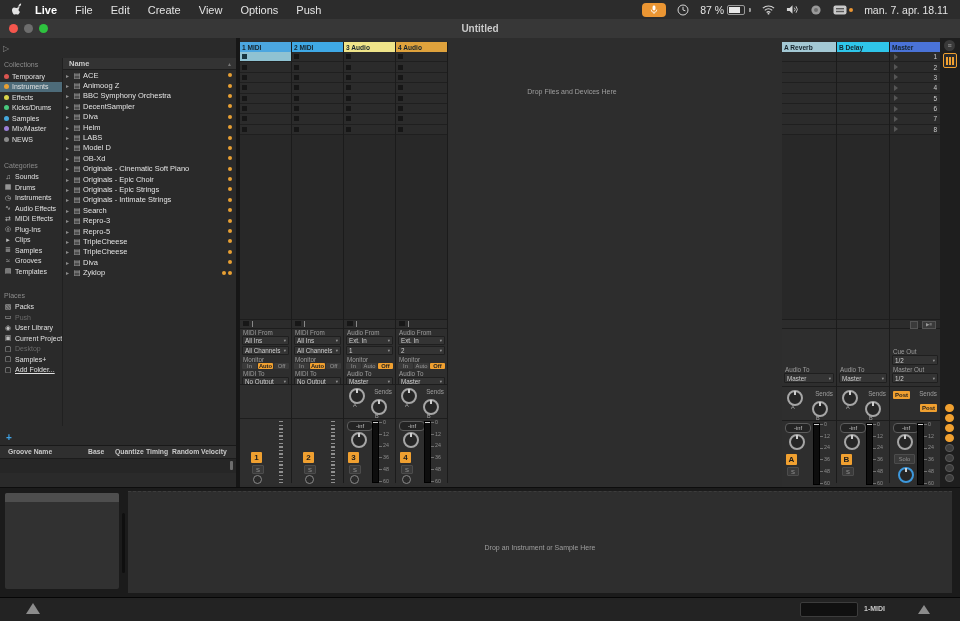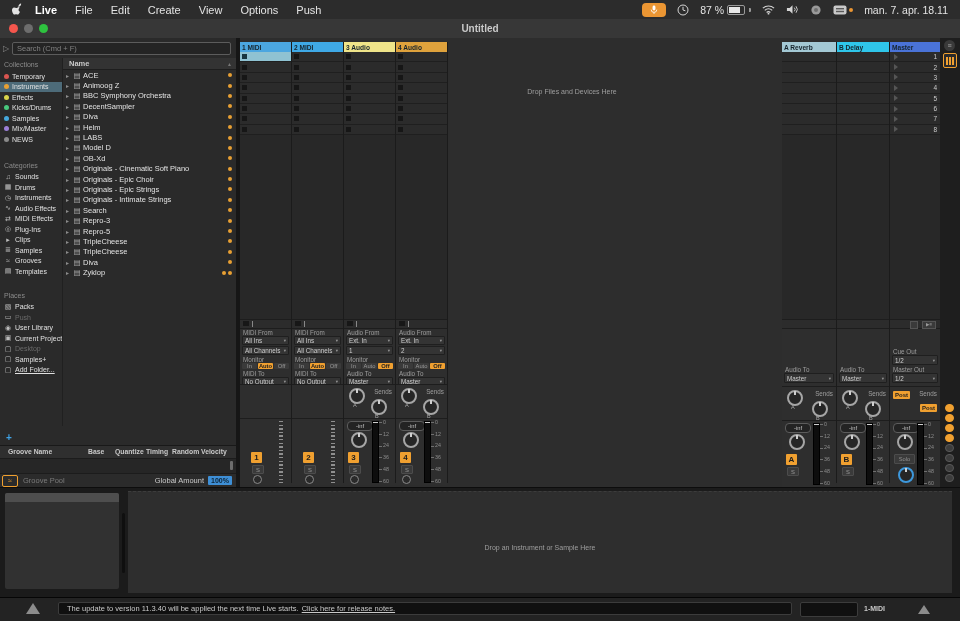--- a/index.html
+++ b/index.html
@@ -223,21 +223,20 @@
     <span class="light" style="background:#2ec23f"></span>
   </span>
   <span>Untitled</span>
 </div>
 
 <div class="main">
 
   <div class="browser">
     <div class="srow">
       <span class="btri">▷</span>
-      <div class="searchbox">Search (Cmd + F)</div>
     </div>
     <div class="sidecol">
         <div class="sec-header">Collections</div>
         <div class="side-item">
           <span class="dot" style="background: rgb(217, 85, 80);"></span>
           <span class="lab">Temporary</span>
         </div>
         <div class="side-item sel">
           <span class="dot" style="background: rgb(232, 160, 51);"></span>
           <span class="lab">Instruments</span>
@@ -509,26 +508,20 @@
           <span style="left: 8px;">Groove Name</span>
           <span style="left: 88px;">Base</span>
           <span style="left: 115px;">Quantize</span>
           <span style="left: 146px;">Timing</span>
           <span style="left: 172px;">Random</span>
           <span style="left: 201px;">Velocity</span>
         </div>
       <div class="gbody">
           <div class="gscroll"></div>
         </div>
-      <div class="gfoot">
-        <span class="gwave">≈</span>
-        <span class="gplabel">Groove Pool</span>
-        <span class="gamount">Global Amount</span>
-        <span class="gval">100%</span>
-      </div>
     </div>
   </div>
 
   <div class="session">
     <div class="drophint" style="left:332px;top:50px">Drop Files and Devices Here</div>
     <div>
         <div class="col" style="left: 0px; width: 51px;">
           <div class="thead" style="background: rgb(75, 166, 224);">1 MIDI</div>
           <div class="clips">
             <div class="slot sel">
@@ -1011,20 +1004,16 @@
       <div class="cap"></div>
     </div>
   <div class="vdiv"></div>
   <div class="devarea">
     <div class="devhint">Drop an Instrument or Sample Here</div>
   </div>
 </div>
 
 <div class="statusbar">
   <div class="warntri"></div>
-  <div class="msgbox">
-    <span>The update to version 11.3.40 will be applied the next time Live starts.</span>
-    <span class="lnk">Click here for release notes.</span>
-  </div>
   <div class="sbox2"></div>
   <div class="midiind">1-MIDI</div>
   <div class="uptri"></div>
 </div>
 
 </body></html>

